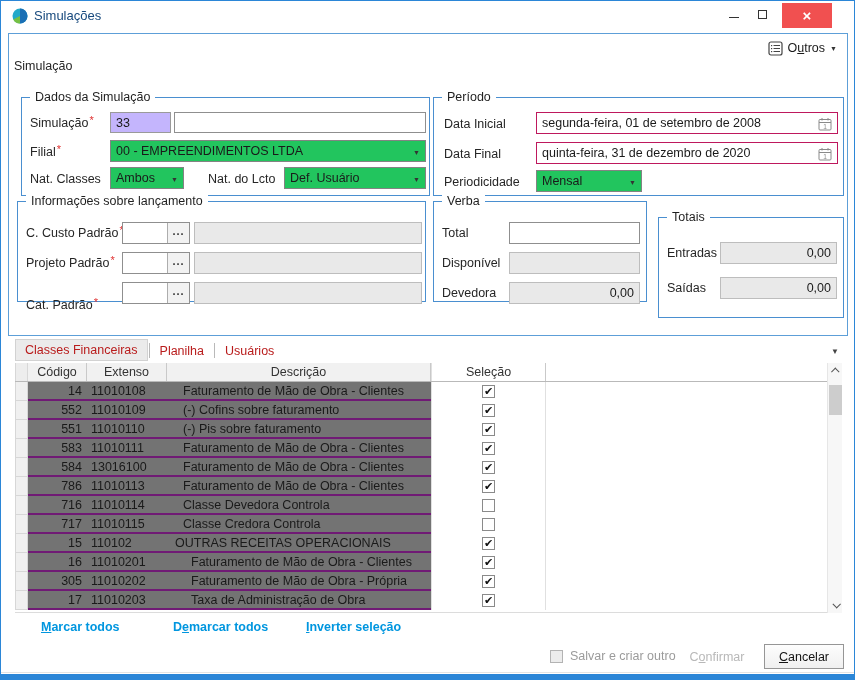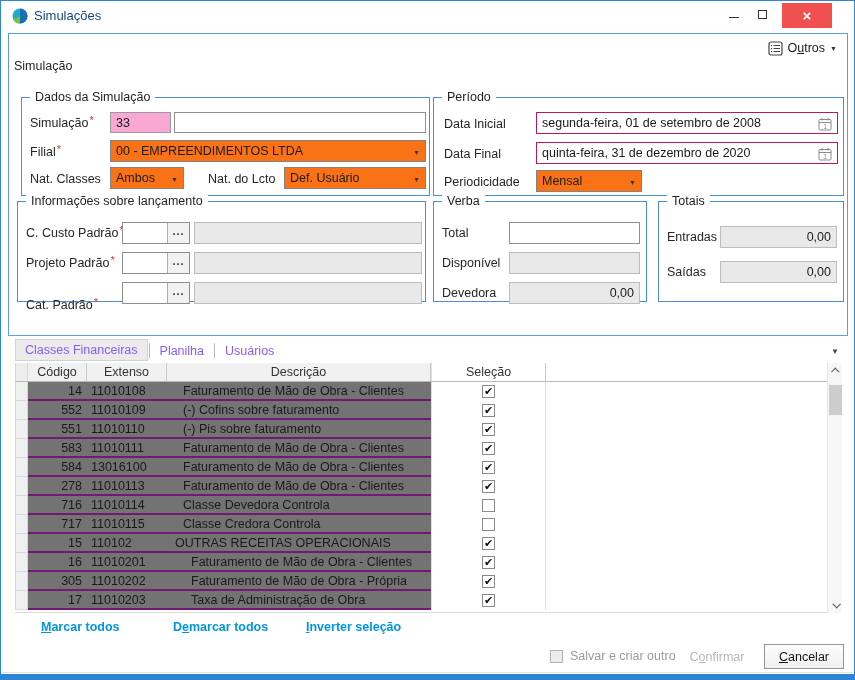--- a/index.html
+++ b/index.html
@@ -31,48 +31,48 @@
   .caret{ font-size:7px; color:#333; line-height:1; }
   .page-label{ position:absolute; left:5px; top:25px; color:#262626; }
 
   
   .group{ position:absolute; border:1px solid #4a8fd0; }
   .group > .gtitle{ position:absolute; top:-8px; left:8px; background:#fff; padding:0 5px; color:#1f1f1f; }
   .g-dados  { left:12px;  top:63px;  width:409px; height:99px; }
   .g-periodo{ left:424px; top:63px;  width:411px; height:99px; }
   .g-info   { left:8px;  top:167px; width:409px; height:101px; }
   .g-verba  { left:424px; top:167px; width:214px; height:101px; }
-  .g-totais { left:649px; top:167px; width:186px; height:101px; }
+  .g-totais { left:649px; top:183px; width:186px; height:101px; }
 
   .flabel{ position:absolute; color:#262626; white-space:nowrap; }
   .req{ color:#e03030; font-size:11px; position:relative; top:-3px; margin-left:1px; }
 
   .tinput{ position:absolute; border:1px solid #8f8f8f; background:#fff; padding:0 5px;
            display:flex; align-items:center; height:21px; color:#1a1a1a; overflow:hidden; white-space:nowrap;}
   .tinput.disabled{ background:#e9e9e9; border-color:#bdbdbd; }
-  .tinput.id-box{ background:#f9a8d4; border-color:#9a9a9a; }
+  .tinput.id-box{ background:#c4b5fd; border-color:#9a9a9a; }
   .tinput.right{ justify-content:flex-end; }
 
-  .tselect{ position:absolute; border:1px solid #838383; background:#f97316; height:22px;
+  .tselect{ position:absolute; border:1px solid #838383; background:#22c55e; height:22px;
             display:flex; align-items:center; padding:0 18px 0 5px; color:#1a1a1a; white-space:nowrap; overflow:hidden;}
   .tselect .caret{ position:absolute; right:5px; top:8px; }
 
   .dateinput{ position:absolute; border:1px solid #be185d; background:#fff; height:22px;
               display:flex; align-items:center; padding:0 24px 0 5px; color:#1a1a1a; white-space:nowrap; overflow:hidden;}
   .dateinput svg{ position:absolute; right:5px; top:4px; }
 
   .combo{ position:absolute; height:22px; border:1px solid #8f8f8f; background:#fff; display:flex; }
   .combo .cfield{ flex:1; }
   .combo .dots{ width:22px; border-left:1px solid #adadad; background:#f2f2f2; display:flex;
                 align-items:center; justify-content:center; font-weight:bold; letter-spacing:1px; color:#333;
                 font-size:11px; line-height:1; padding-bottom:4px; cursor:default;}
 
   
   .tabsbar{ position:absolute; left:14px; top:338px; right:10px; height:22px; display:flex; align-items:flex-end; }
-  .tab{ padding:3px 9px 3px 9px; color:#8b5cf6; cursor:default; }
+  .tab{ padding:3px 9px 3px 9px; color:#b91c1c; cursor:default; }
   .tab.active{ background:#ebebeb; border:1px solid #d2d2d2; }
   .tabsep{ width:1px; height:15px; background:#b9b9b9; margin:0 1px 3px 1px; }
   .tab-caret{ position:absolute; right:5px; bottom:5px; font-size:8px; color:#444; }
 
   
   .table{ position:absolute; left:14px; top:362px; width:815px; height:250px; border-bottom:1px solid #dcdcdc; overflow:hidden; background:#fff;}
   .thead{ display:flex; height:19px; background:#f1f1f1; border-bottom:1px solid #b9b9b9; }
   .thead .hc{ display:flex; align-items:center; justify-content:center; color:#333; border-right:1px solid #c9c9c9; }
   .trow{ display:flex; height:19px; }
   .c-sel { width:13px; background:#f0f0f0; border:1px solid #d7d7d7; border-top:none; }
@@ -319,21 +319,21 @@
       <div class="c-cod">584</div>
       <div class="c-ext">13016100</div>
       <div class="c-desc" style="padding-left: 16px;">Faturamento de Mão de Obra - Clientes</div>
       <div class="c-chk">
             <span class="cb checked"></span>
           </div>
       <div class="c-fill"></div>
     </div>
         <div class="trow">
       <div class="c-sel"></div>
-      <div class="c-cod">278</div>
+      <div class="c-cod">786</div>
       <div class="c-ext">11010113</div>
       <div class="c-desc" style="padding-left: 16px;">Faturamento de Mão de Obra - Clientes</div>
       <div class="c-chk">
             <span class="cb checked"></span>
           </div>
       <div class="c-fill"></div>
     </div>
         <div class="trow">
       <div class="c-sel"></div>
       <div class="c-cod">716</div>

